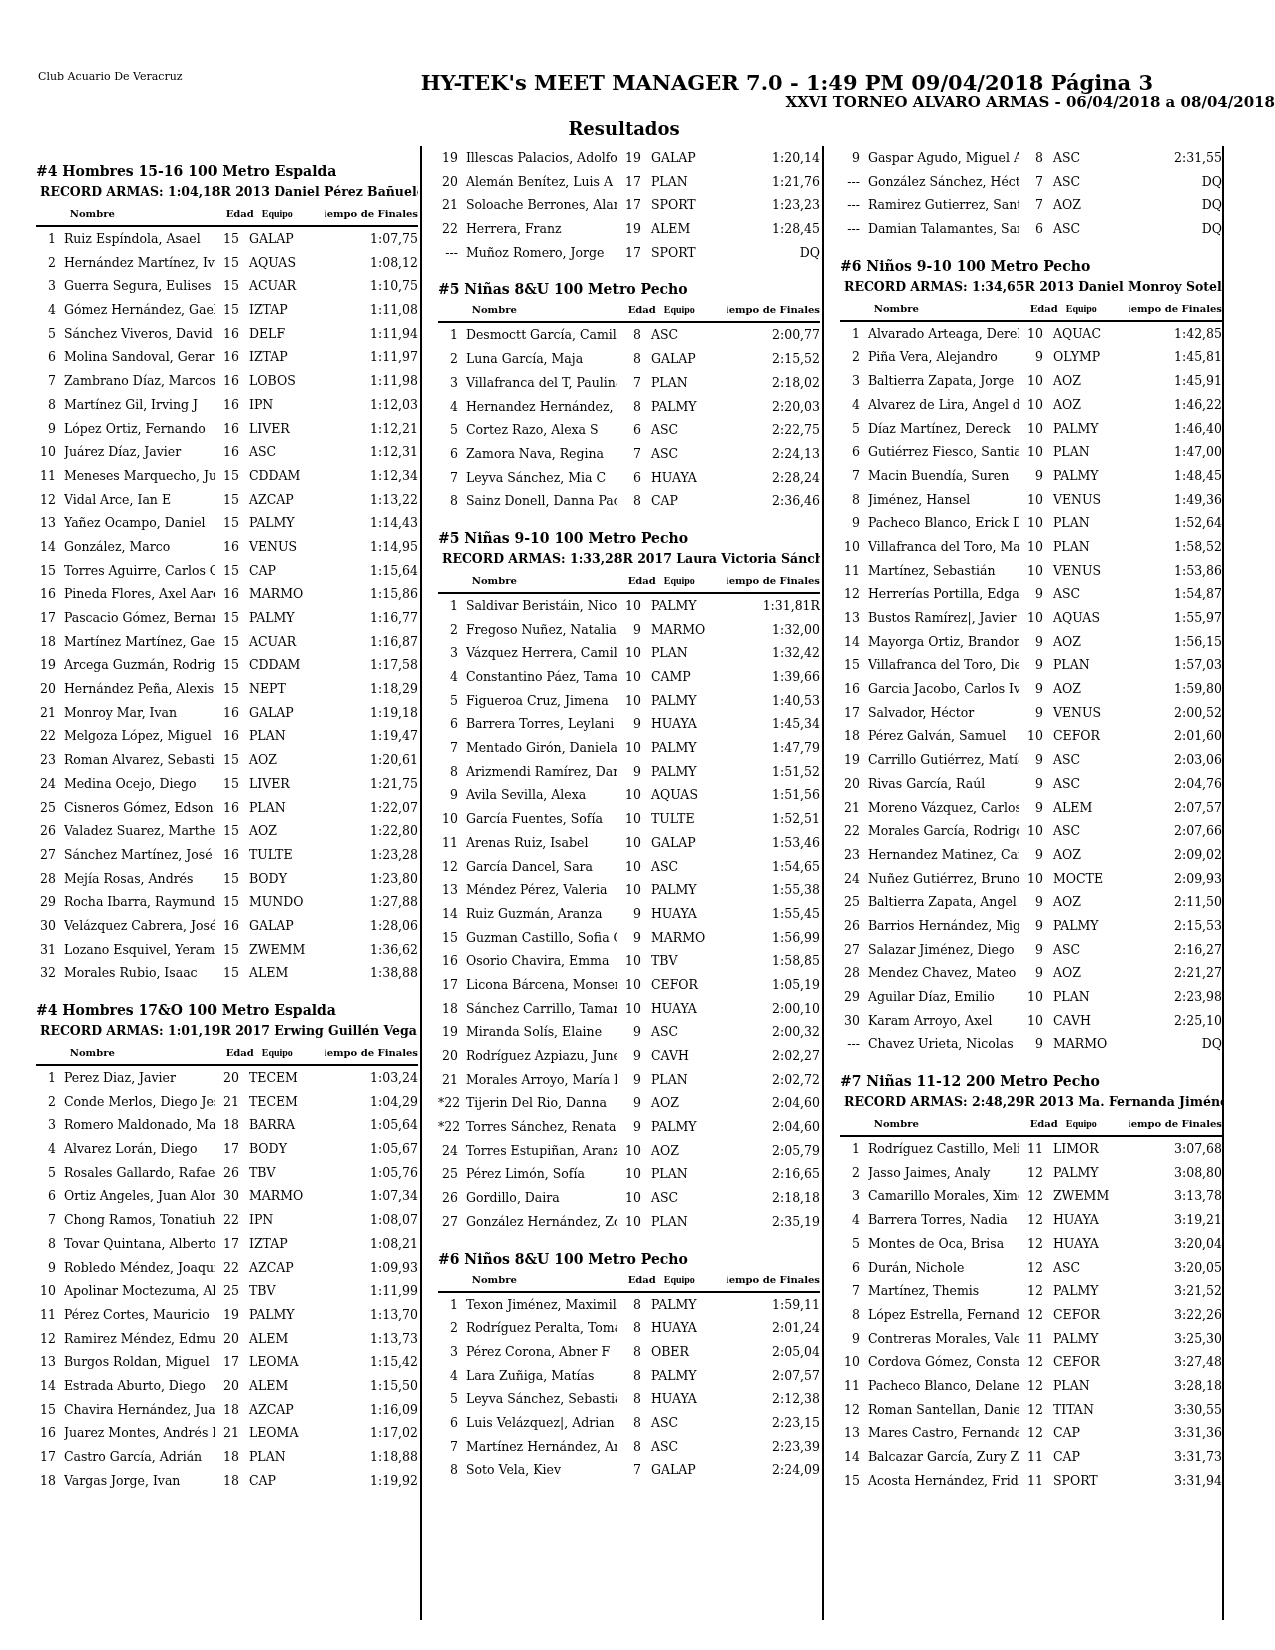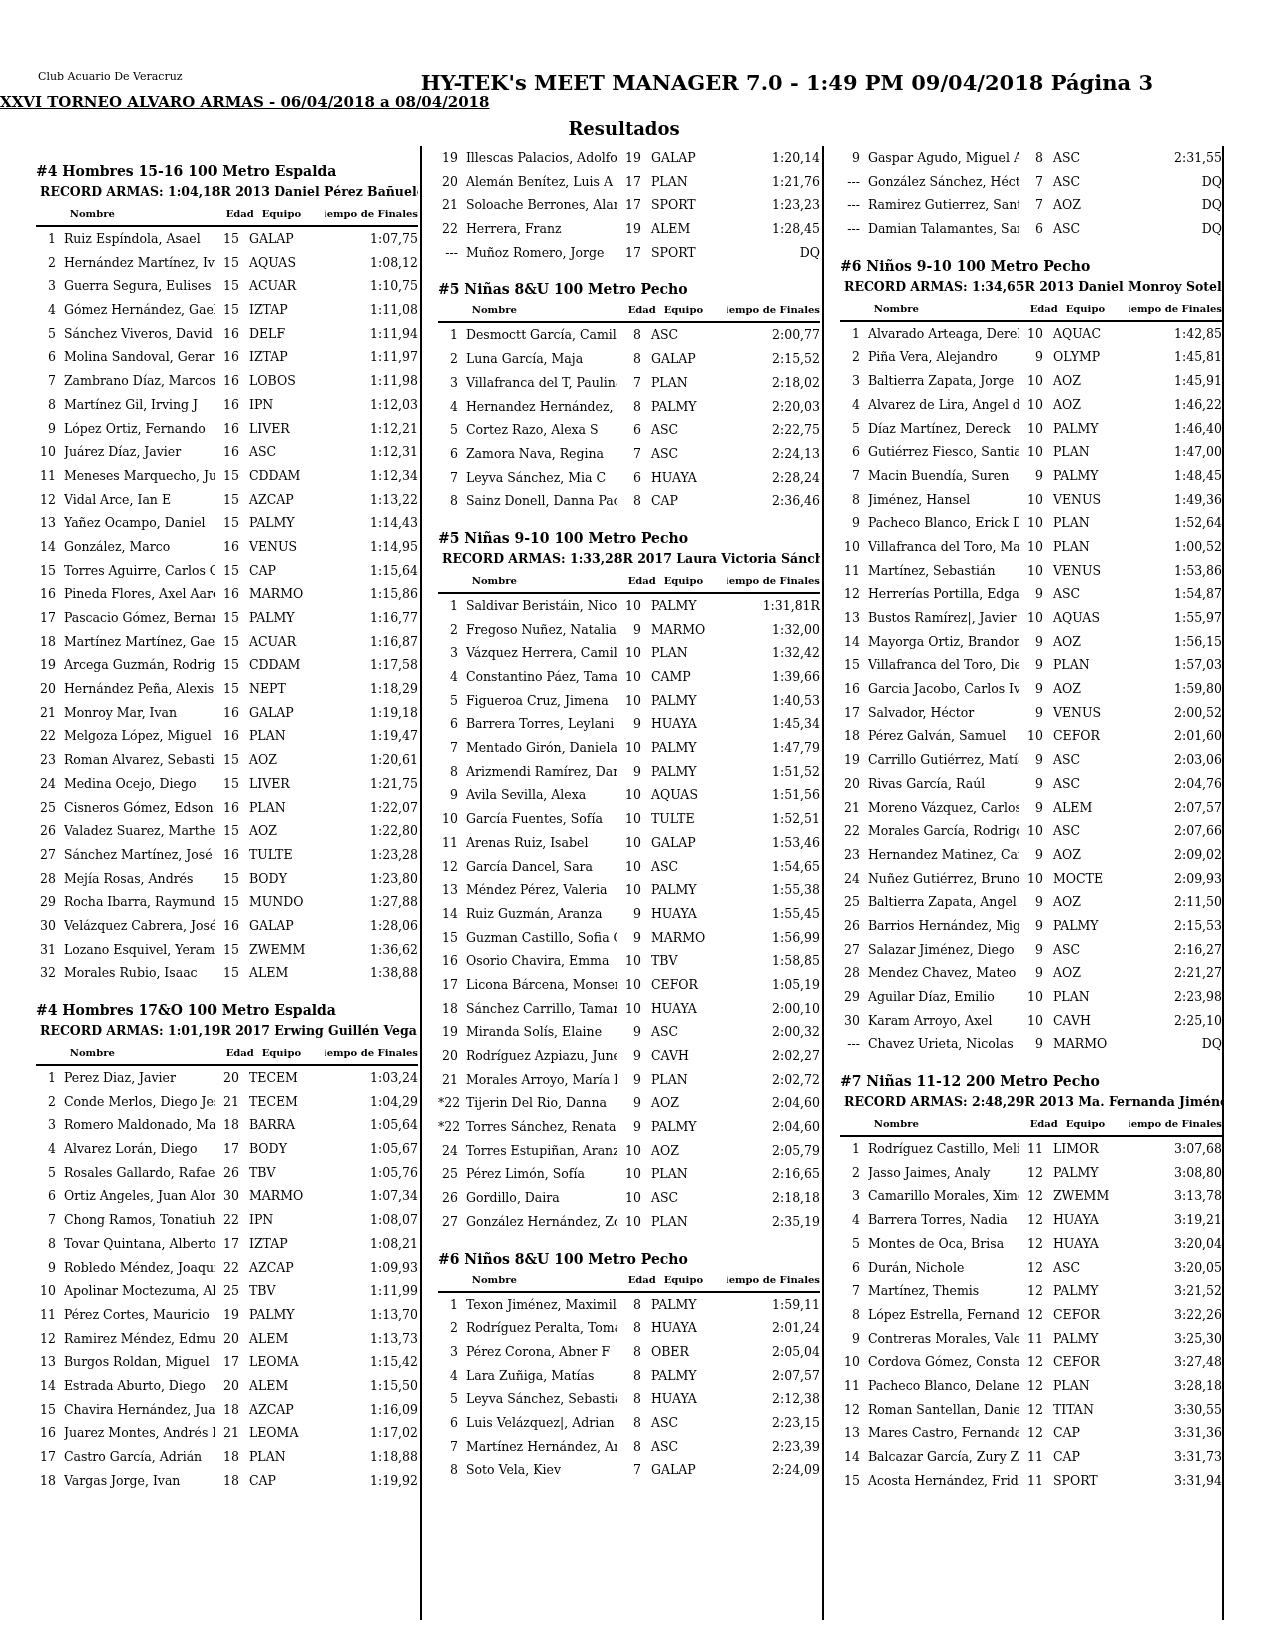--- a/index.html
+++ b/index.html
@@ -1,39 +1,39 @@
 <!DOCTYPE html>
 <html><head>
 <meta charset="utf-8">
 <style>
   html, body { margin:0; padding:0; background:#ffffff; }
   body { width:1275px; height:1650px; position:relative; overflow:hidden;
          font-family:"DejaVu Serif","Liberation Serif",serif; color:#000; }
   .hdr-left { position:absolute; left:38px; top:70px; font-size:11px; }
   .hdr-right { position:absolute; right:122px; top:70px; font-size:21px;font-weight:bold; }
-  .hdr-title { position:absolute; left:0; width:1275px; top:93px; text-align:left; font-size:15px; font-weight:bold;text-decoration:underline; }
+  .hdr-title { position:absolute; left:0; width:1275px; top:93px; text-align:right; font-size:15px; font-weight:bold; }
   .hdr-sub { position:absolute; left:0; width:1248px; top:118px; text-align:center; font-size:18px; font-weight:bold; }
   .col { position:absolute; top:146px; width:382px; }
   .col1 { left:36px; }
   .col2 { left:438px; top:146px; }
   .col3 { left:840px; top:146px; }
   .vline { position:absolute; width:2px; background:#000; top:146px; height:1474px; }
   .event { margin-top:10px; }
   .ev-title { font-weight:bold; font-size:14px; height:22px; line-height:24px;margin-top:13px; }
   .ev-record { font-weight:bold; font-size:12.5px; height:22px; line-height:22px; padding-left:4px; white-space:nowrap; overflow:hidden; }
   .thead { display:flex; font-weight:bold; font-size:10px; height:22px; line-height:22px; border-bottom:2px solid #000; }
   .row { display:flex; font-size:12.5px; height:23.7px; line-height:23.7px; }
   .c-place { width:28px; text-align:right; padding-right:8px; box-sizing:border-box; }
   .c-name { width:152px; overflow:hidden; white-space:nowrap; }
   .c-age { width:24px; text-align:right; padding-right:8px; }
   .c-team { width:74px; padding-left:2px; }
   .c-time { width:96px; text-align:right; }
   .thead .c-name { padding-left:6px; }
   .thead .c-age { width:40px; padding-right:6px; box-sizing:border-box; text-align:right; }
-  .thead .c-team { width:64px; }
+  .thead .c-team { width:64px;font-family:Liberation Serif, serif; }
   .thead .c-time { width:94px; overflow:hidden; white-space:nowrap; direction:rtl; text-align:left; }
   .cont { margin-top:0; }
 </style>
 </head>
 <body>
 
 <div class="hdr-left">Club Acuario De Veracruz</div>
 <div class="hdr-right">HY-TEK's MEET MANAGER 7.0 - 1:49 PM  09/04/2018  Página 3</div>
 <div class="hdr-title">XXVI  TORNEO ALVARO ARMAS - 06/04/2018 a 08/04/2018</div>
 <div class="hdr-sub">Resultados</div>
@@ -889,21 +889,21 @@
         <span class="c-name">Pacheco Blanco, Erick D</span>
         <span class="c-age">10</span>
         <span class="c-team">PLAN</span>
         <span class="c-time">1:52,64</span>
       </div>
       <div class="row">
         <span class="c-place">10</span>
         <span class="c-name">Villafranca del Toro, Man</span>
         <span class="c-age">10</span>
         <span class="c-team">PLAN</span>
-        <span class="c-time">1:00,52</span>
+        <span class="c-time">1:58,52</span>
       </div>
       <div class="row">
         <span class="c-place">11</span>
         <span class="c-name">Martínez, Sebastián</span>
         <span class="c-age">10</span>
         <span class="c-team">VENUS</span>
         <span class="c-time">1:53,86</span>
       </div>
       <div class="row">
         <span class="c-place">12</span>

